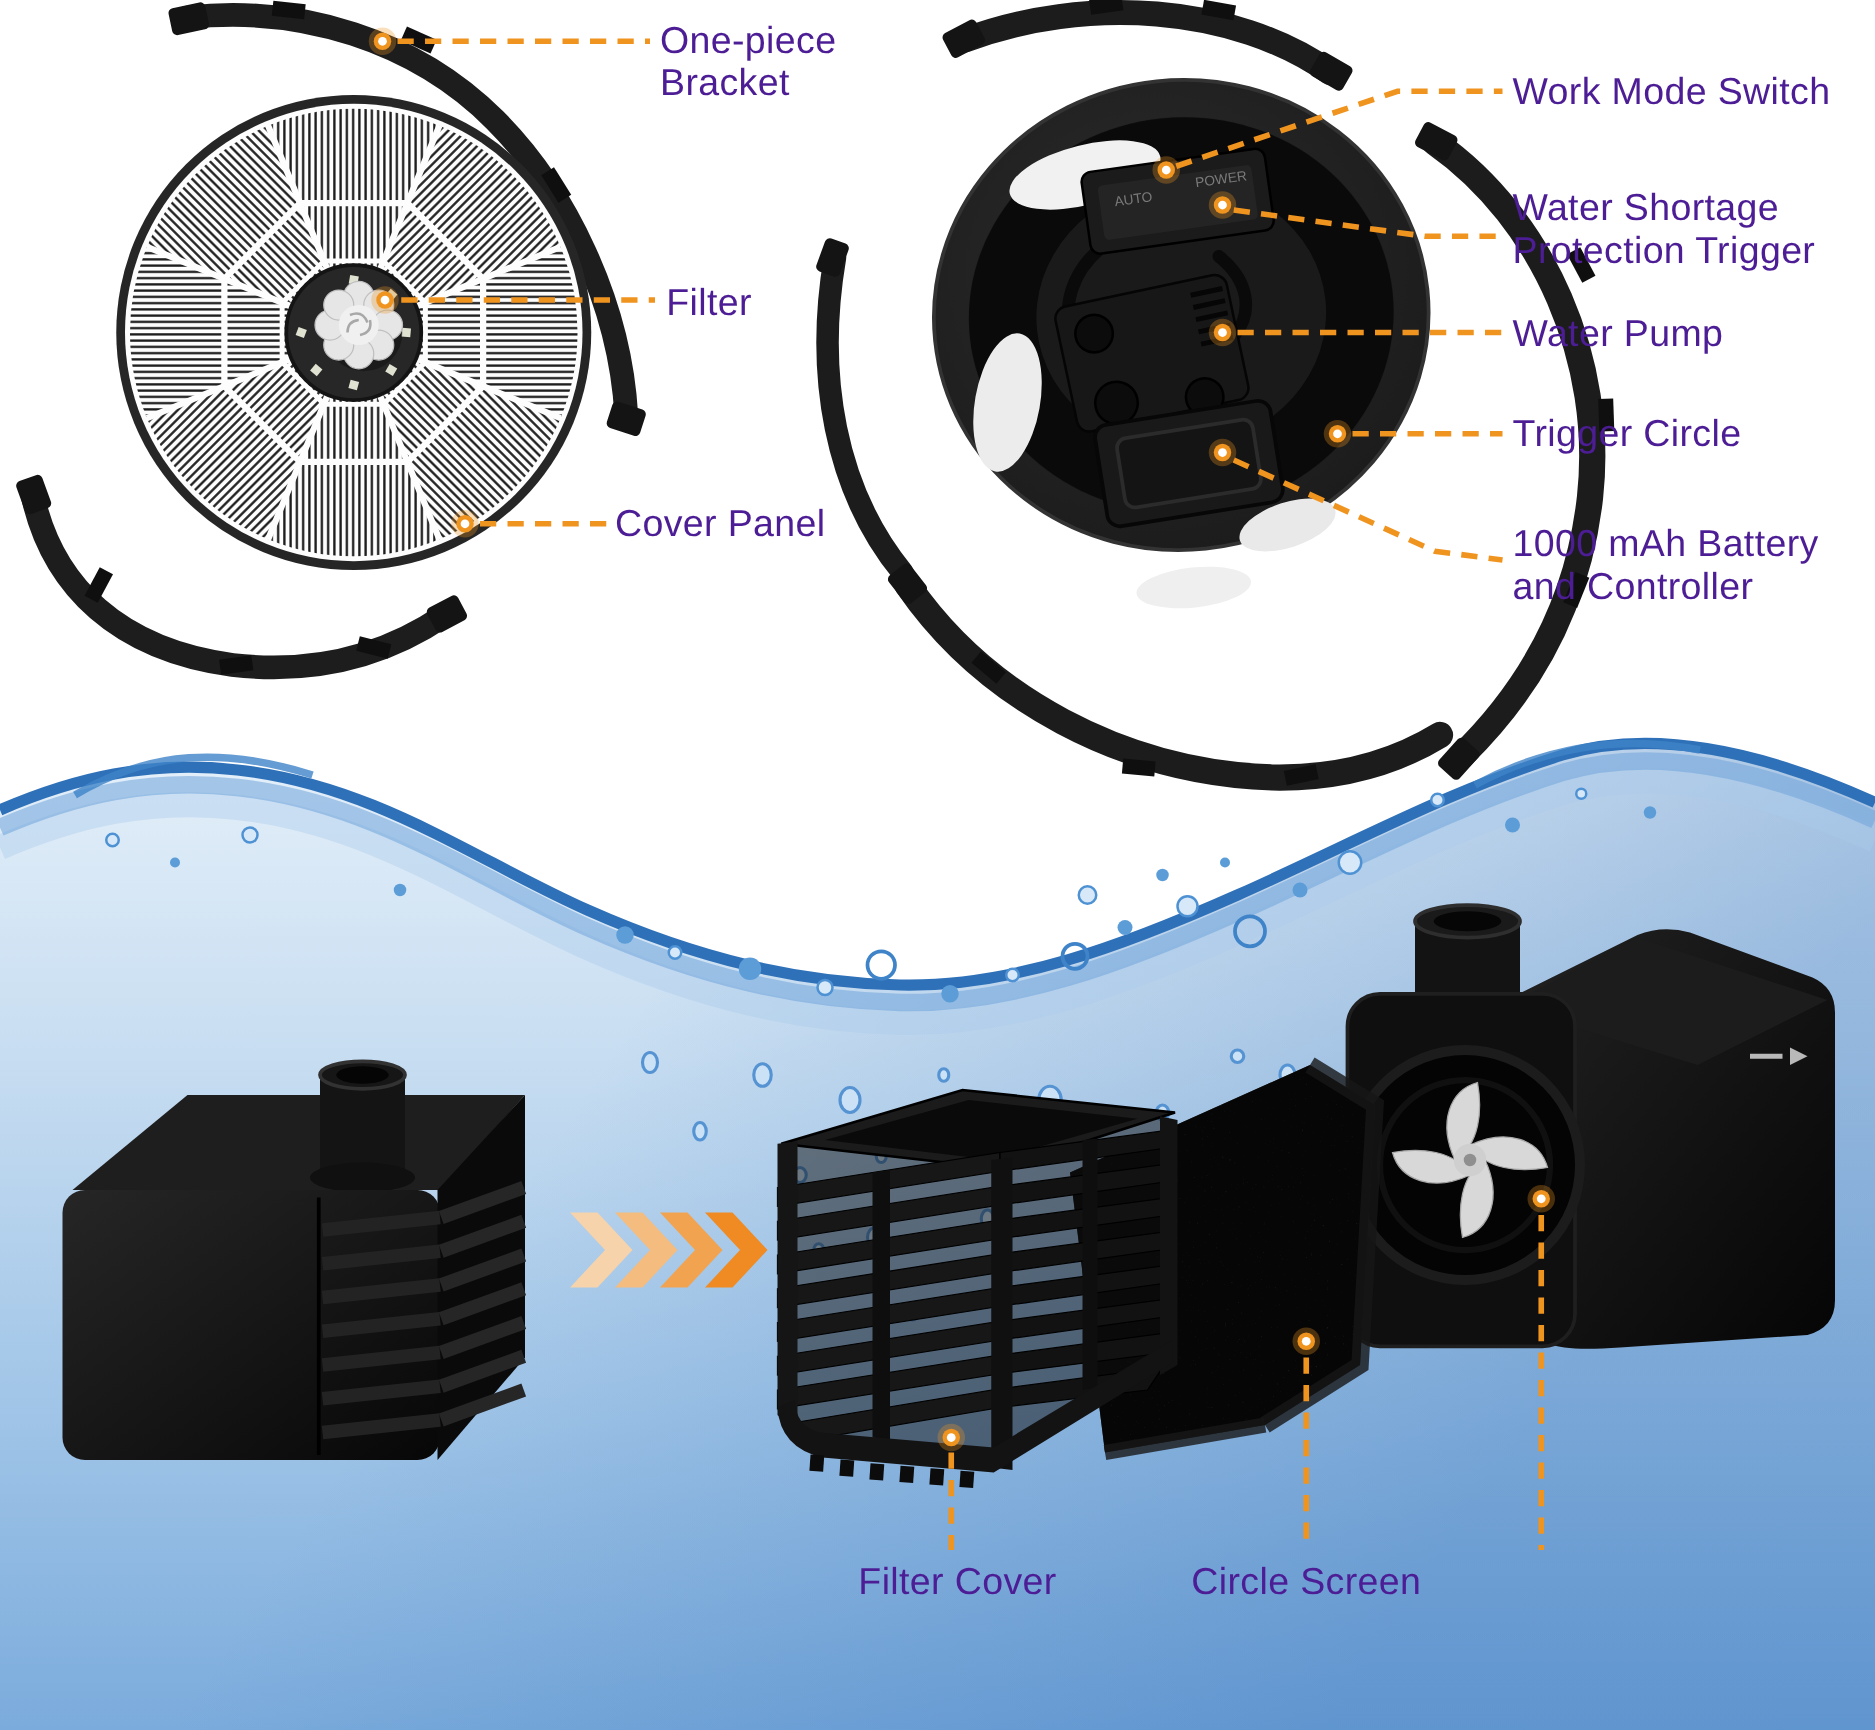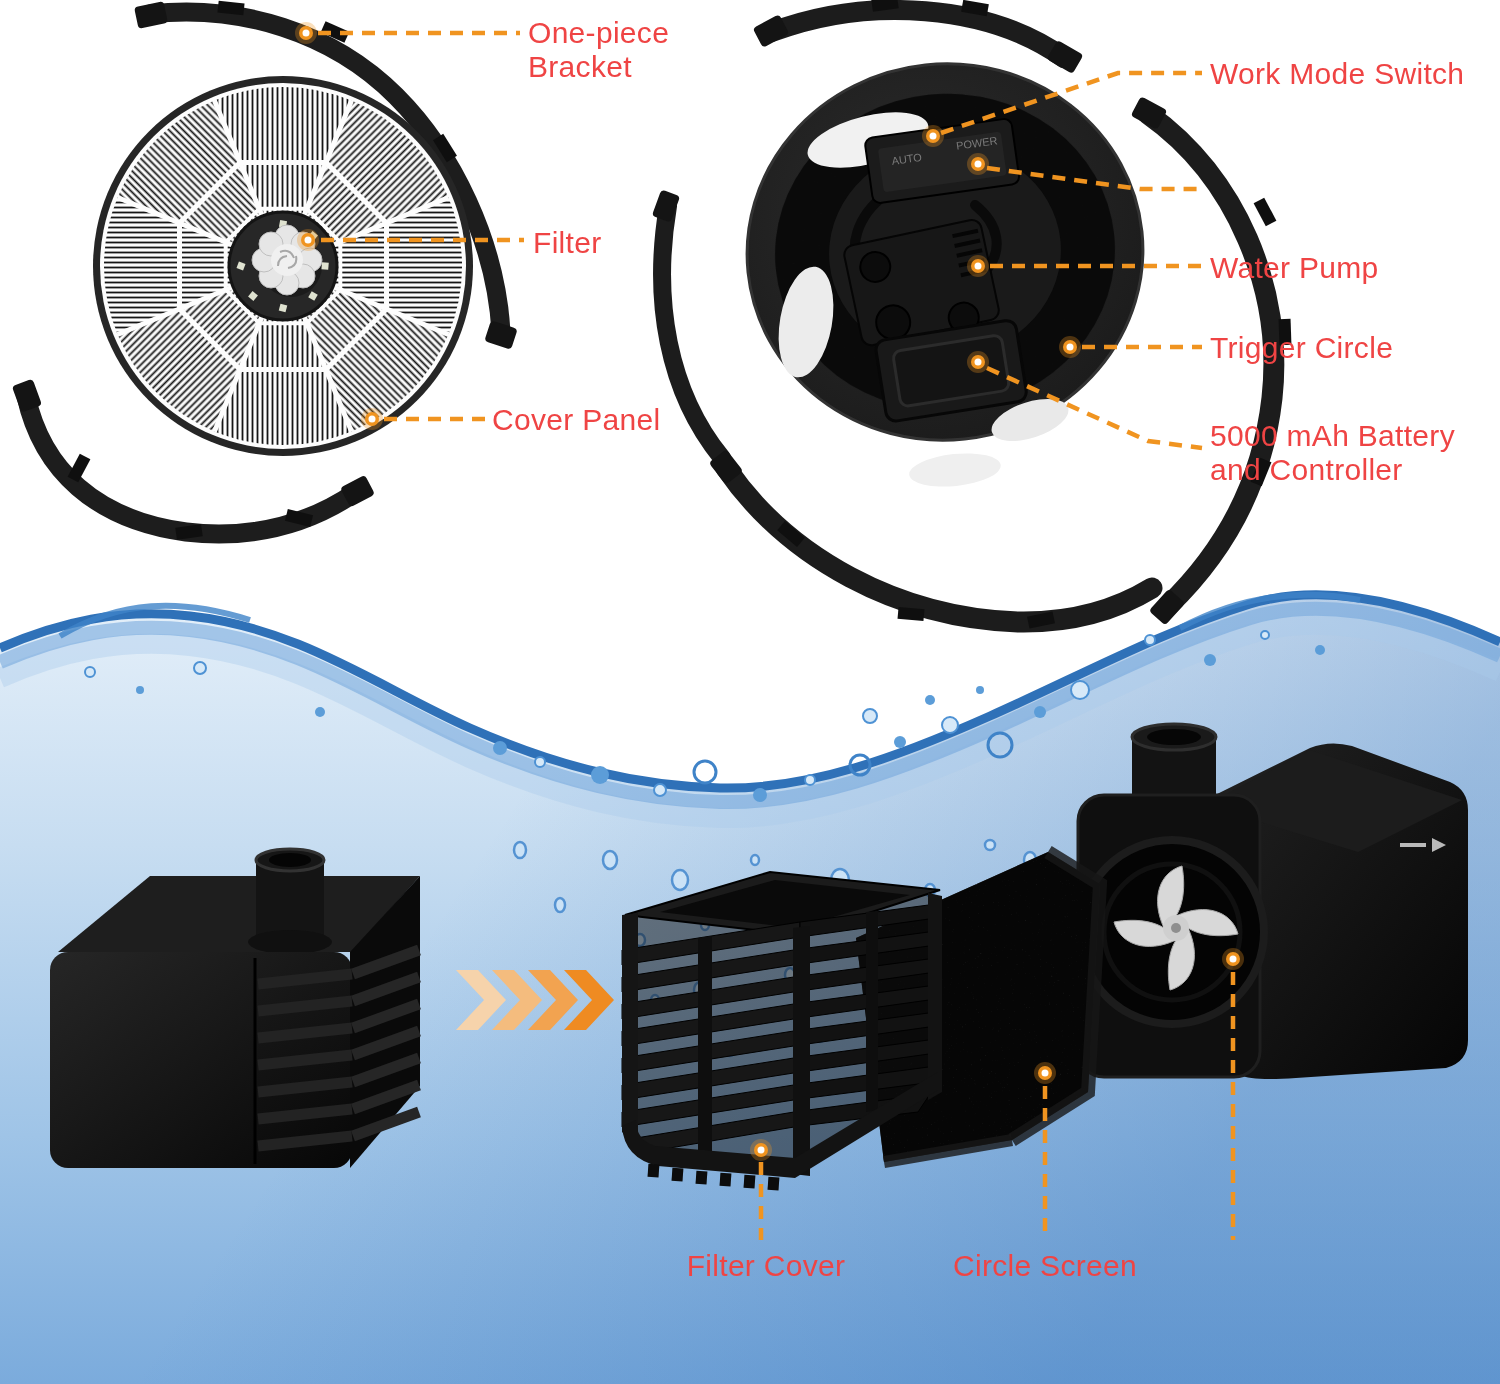--- a/index.html
+++ b/index.html
@@ -1,19 +1,19 @@
 <!DOCTYPE html>
 <html><head>
 <meta charset="utf-8">
 <style>
   html,body{margin:0;padding:0;background:#fff;}
   .stage{position:relative;width:1500px;height:1384px;background:#fff;overflow:hidden;
          font-family:"Liberation Sans",sans-serif;}
   .stage svg{position:absolute;left:0;top:0;}
-  .lbl{position:absolute;font:400 30px/34px "Liberation Sans",sans-serif;color:#ef4444;
+  .lbl{position:absolute;font:400 30px/34px "Liberation Sans",sans-serif;color:#4c1d95;
        white-space:pre-line;letter-spacing:.3px;}
   .lbl.center{transform:translateX(-50%);text-align:right;}
 </style>
 </head>
 <body>
 
 <div class="stage">
 <svg width="1500" height="1384" viewBox="0 0 1500 1384">
   <defs>
     <pattern id="h0" width="5" height="5" patternUnits="userSpaceOnUse">
@@ -440,20 +440,22 @@
         </g>
   </g>
 </svg>
 
 <div class="lbl" style="left:528px;top:16px">One-piece
 Bracket</div>
 <div class="lbl" style="left:533px;top:226px">Filter</div>
 <div class="lbl" style="left:492px;top:403px">Cover Panel</div>
 
 <div class="lbl" style="left:1210px;top:57px">Work Mode Switch</div>
+<div class="lbl" style="left:1210px;top:150px">Water Shortage
+Protection Trigger</div>
 <div class="lbl" style="left:1210px;top:251px">Water Pump</div>
 <div class="lbl" style="left:1210px;top:331px">Trigger Circle</div>
-<div class="lbl" style="left:1210px;top:419px">5000 mAh Battery
+<div class="lbl" style="left:1210px;top:419px">1000 mAh Battery
 and Controller</div>
 
 <div class="lbl center" style="left:766px;top:1249px">Filter Cover</div>
 <div class="lbl center" style="left:1045px;top:1249px">Circle Screen</div>
 </div>
 
 </body></html>

